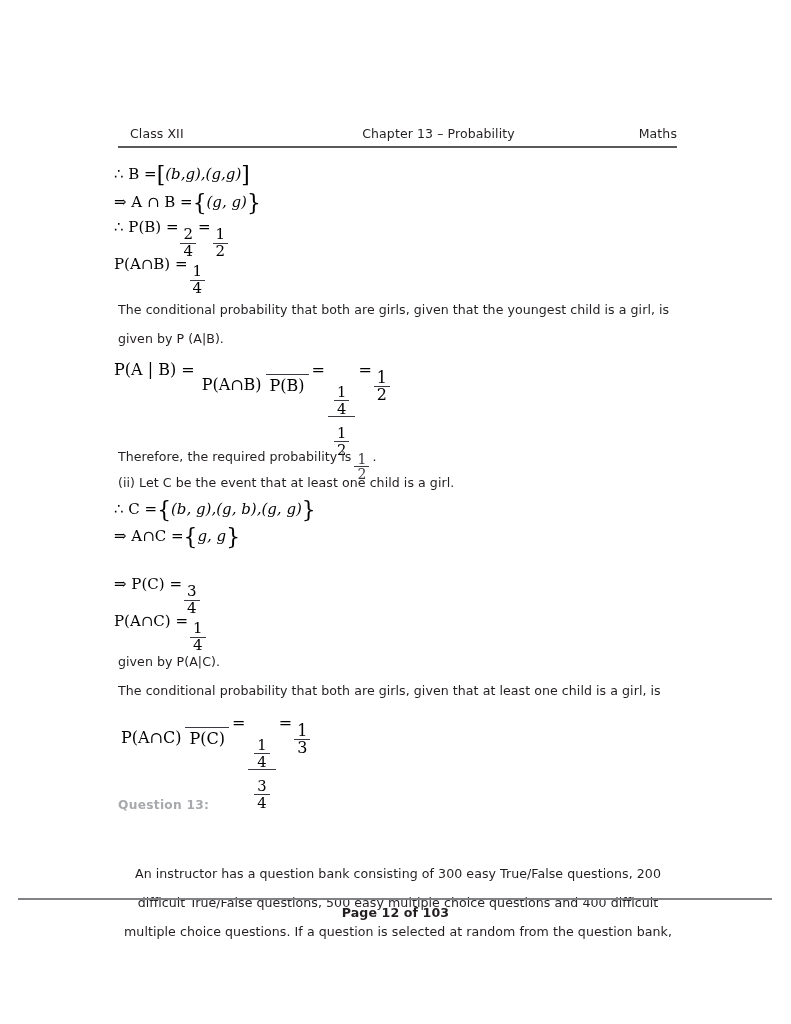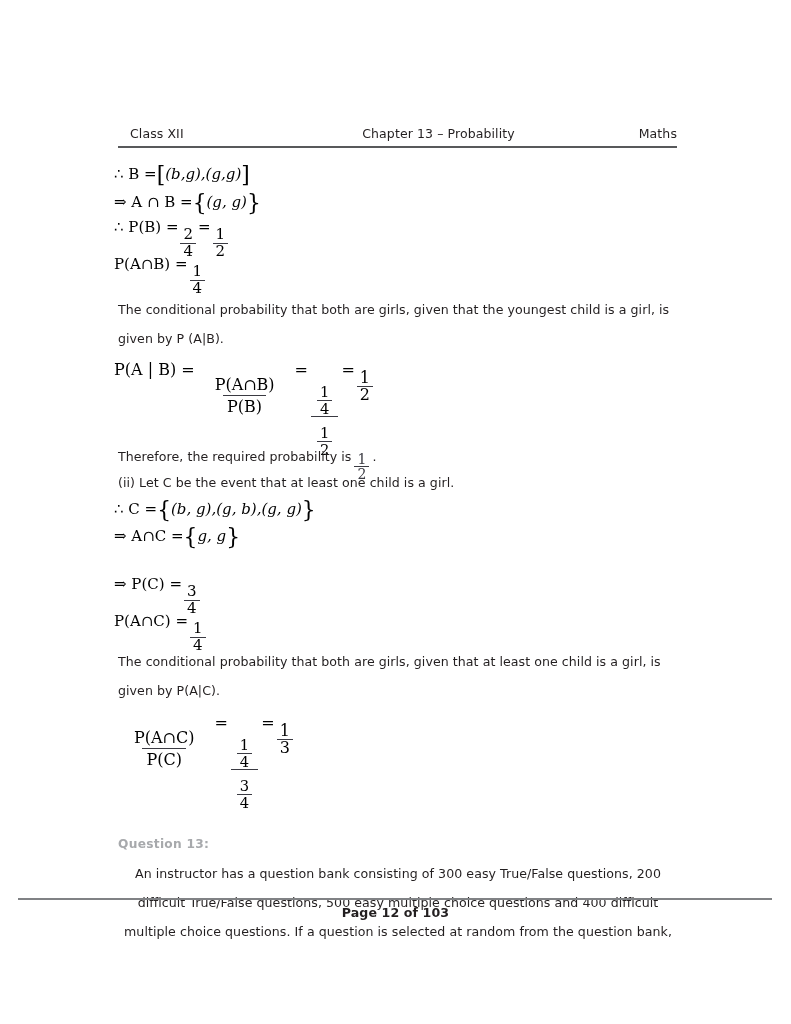--- a/index.html
+++ b/index.html
@@ -91,24 +91,24 @@
     align-items: center;
     vertical-align: -0.95em;
     margin: 0 3px;
     line-height: 1.08;
   }
   .cfrac > .num { padding: 0 4px; }
   .cfrac > .den { padding: 0 4px; border-top: 1.3px solid #3a3a42; }
 
   .pfrac {
     display: inline-flex;
-    flex-direction: column;
-    align-items: center;
+    flex-direction: row;
+    align-items: flex-end;
     vertical-align: -0.95em;
-    margin: 0 16px;
+    margin: 0 3px;
     line-height: 1.2;
   }
   .pfrac > .num { padding: 0 4px 1px 4px; }
   .pfrac > .den { padding: 1px 4px 0 4px; border-top: 1.3px solid #3a3a42; }
 
   
   .inline-frac {
     display: inline-flex;
     flex-direction: column;
     align-items: center;
@@ -125,21 +125,20 @@
   .bracket { font-size: 1.45em; vertical-align: -0.12em; font-family: "DejaVu Serif", serif; }
 
   
   .q-heading {
     position: absolute;
     left: 118px;
     font-size: 12.2px;
     font-weight: bold;
     color: #a7a9ac;
     letter-spacing: 0.3px;
-    margin-top: 39px;
   }
 
   
   .footer-rule {
     position: absolute;
     left: 18px;
     top: 898px;
     width: 754px;
     height: 2px;
     background: #808285;
@@ -242,22 +241,22 @@
   </div>
 
   <div class="math" style="top:612px;">
     <span>P(A∩C) =</span><span class="frac">
         <span class="num">1</span>
         <span class="den">4</span>
       </span>
   </div>
 
   <div class="body-text" style="top:647px;">
+    <div>given by P(A|C).</div>
     <div>The conditional probability that both are girls, given that at least one child is a girl, is</div>
-    <div>given by P(A|C).</div>
   </div>
 
   <div class="math" style="top:713px; font-size:16px;">
     <span class="pfrac">
         <span class="num">P(A∩C)</span>
         <span class="den">P(C)</span>
       </span><span>=</span><span class="cfrac small">
         <span class="num"><span class="frac small">
             <span class="num">1</span>
             <span class="den">4</span>

